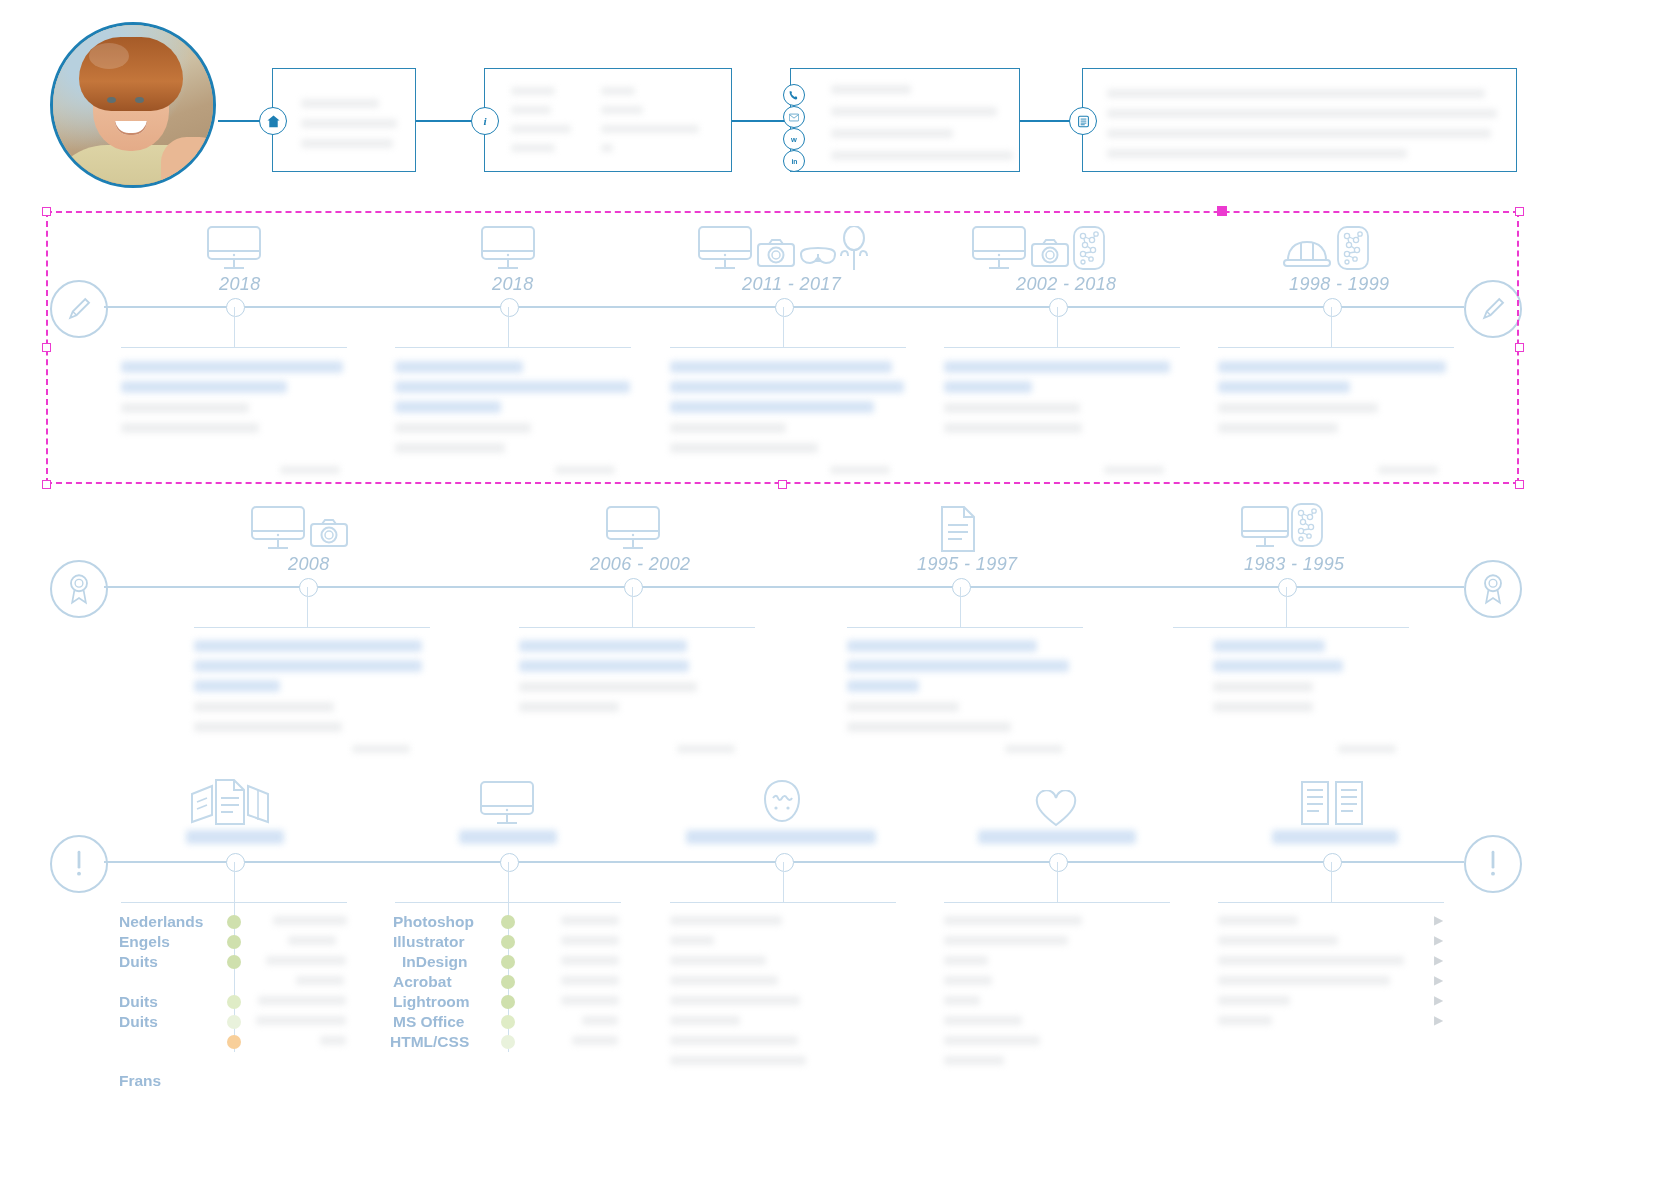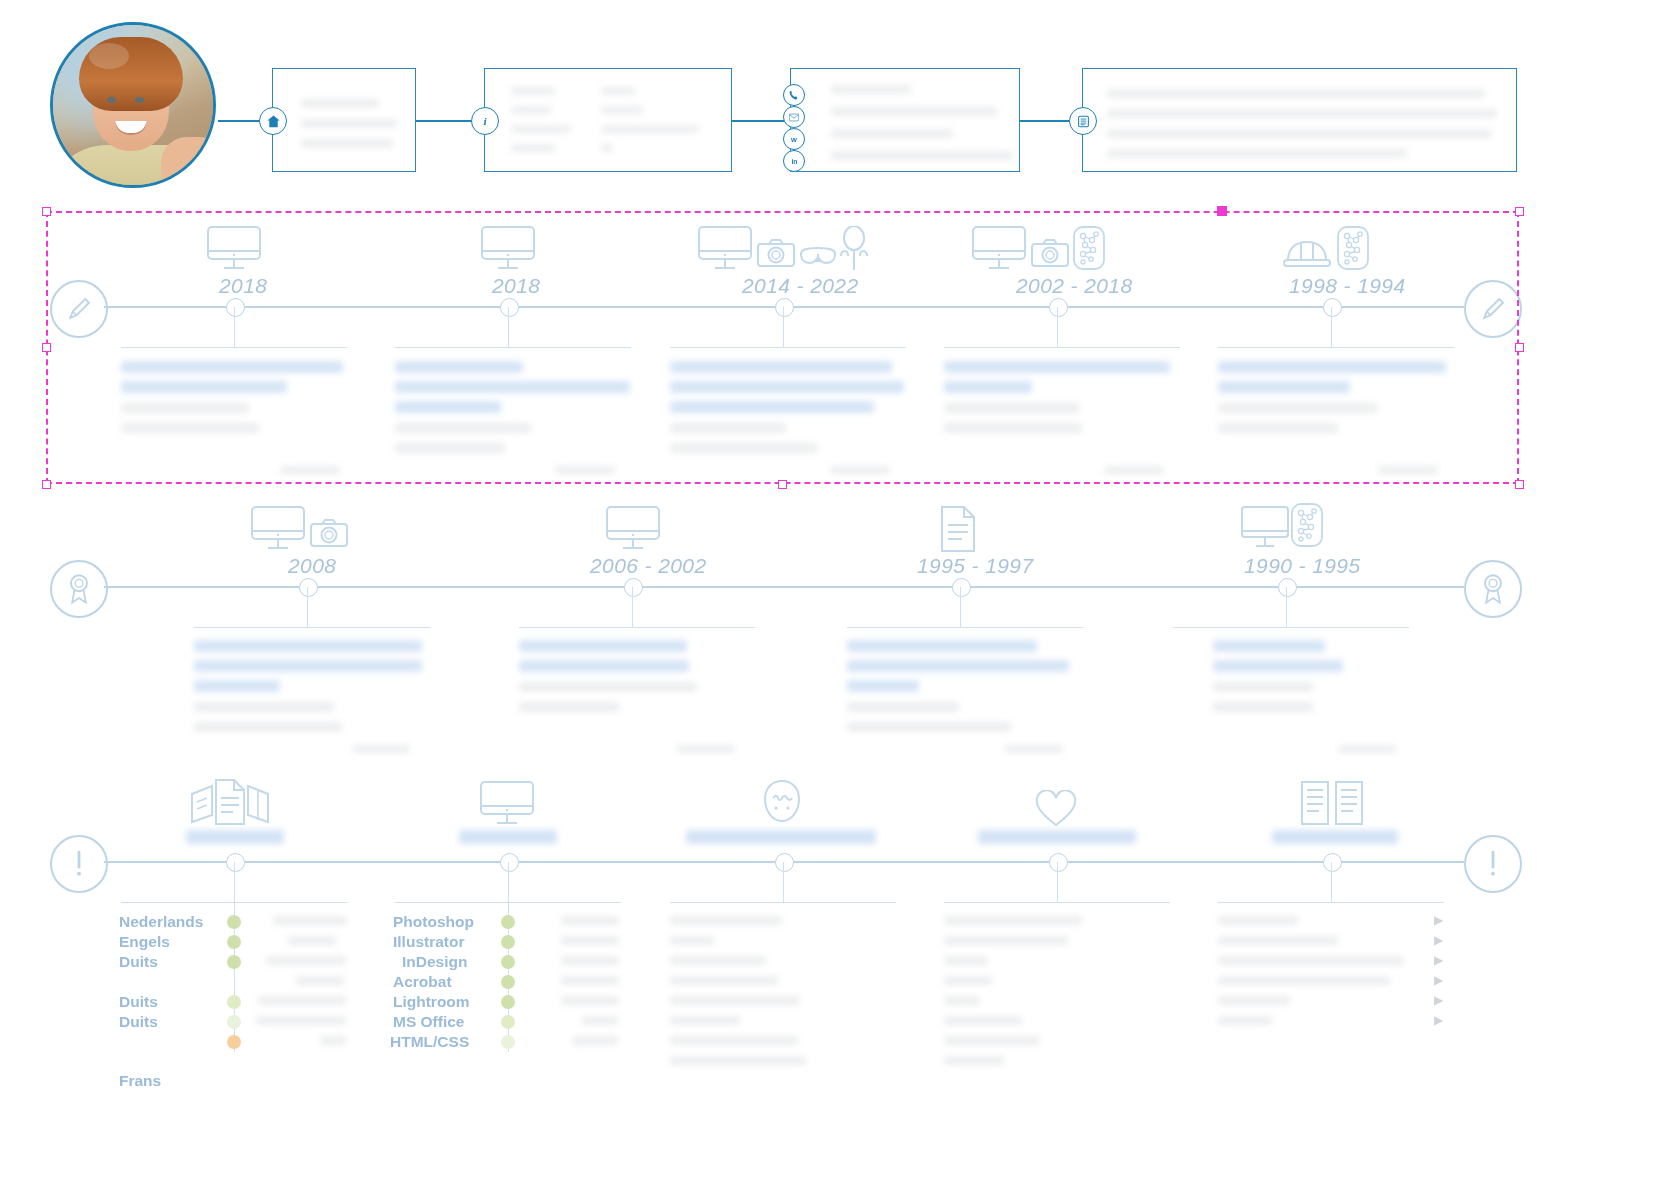--- a/index.html
+++ b/index.html
@@ -59,21 +59,21 @@
   .blur.g{background:var(--blur-grey);}
   .blur.b{background:var(--blur-blue);opacity:.85;}
 
   
   .rail{position:absolute;height:1.6px;background:var(--line);}
   .cap{position:absolute;width:54px;height:54px;border-radius:50%;border:2px solid var(--line);
     background:#fff;display:flex;align-items:center;justify-content:center;}
   .dot{position:absolute;width:17px;height:17px;border-radius:50%;background:#fff;border:1.7px solid var(--line);}
   .stem{position:absolute;width:1.4px;background:var(--line-soft);}
   .hrule{position:absolute;height:1.3px;background:var(--line-soft);}
-  .year{position:absolute;color:#a9c3d8;font-style:italic;font-size:21px;letter-spacing:.4px;
+  .year{position:absolute;color:#a9c3d8;font-style:italic;font-size:18px;letter-spacing:.4px;
         white-space:nowrap;}
   .ico{position:absolute;color:#c3d9ea;}
   .ico svg{display:block;}
 
   
   .sel{position:absolute;border:2px dashed var(--magenta);box-sizing:border-box;pointer-events:none;}
   .hnd{position:absolute;width:9px;height:9px;border:1.6px solid var(--magenta);background:#fff;box-sizing:border-box;}
   .hnd.fill{background:var(--magenta);width:10px;height:10px;border:none;}
 
   
@@ -251,21 +251,21 @@
       </svg>
   </div>
   <div class="ico" style="left:835px;top:226px;">
     <svg width="38" height="46" viewBox="0 0 38 46">
         <ellipse cx="19" cy="12" rx="10" ry="12" fill="none" stroke="#c3d9ea" stroke-width="2"></ellipse>
         <path d="M19 24v20" stroke="#c3d9ea" stroke-width="2"></path>
         <path d="M6 30c0-4 2-5 4-5s3 2 3 5" fill="none" stroke="#c3d9ea" stroke-width="2"></path>
         <path d="M32 30c0-4-2-5-4-5s-3 2-3 5" fill="none" stroke="#c3d9ea" stroke-width="2"></path>
       </svg>
   </div>
-  <div class="year" style="left:742px;top:274px;">2014 - 2022</div>
+  <div class="year" style="left:742px;top:274px;">2011 - 2017</div>
   <div class="dot" style="left:775px;top:298px;"></div>
   <div class="stem" style="left:783px;top:307px;height:40px;"></div>
   <div class="hrule" style="left:670px;top:347px;width:236px;"></div>
   <div class="blur b" style="left:670px;top:361px;width:222px;height:12px;"></div>
   <div class="blur b" style="left:670px;top:381px;width:234px;height:12px;"></div>
   <div class="blur b" style="left:670px;top:401px;width:204px;height:12px;"></div>
   <div class="blur g" style="left:670px;top:423px;width:116px;height:10px;"></div>
   <div class="blur g" style="left:670px;top:443px;width:148px;height:10px;"></div>
   <div class="blur g" style="left:830px;top:466px;width:60px;height:8px;"></div>
 
@@ -327,21 +327,21 @@
           <circle cx="24" cy="8" r="2.2"></circle>
           <circle cx="13" cy="19" r="2.6"></circle>
           <circle cx="21" cy="24" r="2.6"></circle>
           <circle cx="11" cy="28" r="2.6"></circle>
           <circle cx="19" cy="33" r="2.2"></circle>
           <circle cx="11" cy="36" r="2"></circle>
           <path d="M13 11l5 2M21 12l2-2M12 13l1 4M15 20l4 3M19 26l-6 1M13 30l5 2"></path>
         </g>
       </svg>
   </div>
-  <div class="year" style="left:1289px;top:274px;">1998 - 1994</div>
+  <div class="year" style="left:1289px;top:274px;">1998 - 1999</div>
   <div class="dot" style="left:1323px;top:298px;"></div>
   <div class="stem" style="left:1331px;top:307px;height:40px;"></div>
   <div class="hrule" style="left:1218px;top:347px;width:236px;"></div>
   <div class="blur b" style="left:1218px;top:361px;width:228px;height:12px;"></div>
   <div class="blur b" style="left:1218px;top:381px;width:132px;height:12px;"></div>
   <div class="blur g" style="left:1218px;top:403px;width:160px;height:10px;"></div>
   <div class="blur g" style="left:1218px;top:423px;width:120px;height:10px;"></div>
   <div class="blur g" style="left:1378px;top:466px;width:60px;height:8px;"></div>
 
   <div class="sel" style="left:46px;top:211px;width:1473px;height:273px;"></div>
@@ -449,21 +449,21 @@
           <circle cx="24" cy="8" r="2.2"></circle>
           <circle cx="13" cy="19" r="2.6"></circle>
           <circle cx="21" cy="24" r="2.6"></circle>
           <circle cx="11" cy="28" r="2.6"></circle>
           <circle cx="19" cy="33" r="2.2"></circle>
           <circle cx="11" cy="36" r="2"></circle>
           <path d="M13 11l5 2M21 12l2-2M12 13l1 4M15 20l4 3M19 26l-6 1M13 30l5 2"></path>
         </g>
       </svg>
   </div>
-  <div class="year" style="left:1244px;top:554px;">1990 - 1995</div>
+  <div class="year" style="left:1244px;top:554px;">1983 - 1995</div>
   <div class="dot" style="left:1278px;top:578px;"></div>
   <div class="stem" style="left:1286px;top:587px;height:40px;"></div>
   <div class="hrule" style="left:1173px;top:627px;width:236px;"></div>
   <div class="blur b" style="left:1213px;top:640px;width:112px;height:12px;"></div>
   <div class="blur b" style="left:1213px;top:660px;width:130px;height:12px;"></div>
   <div class="blur g" style="left:1213px;top:682px;width:100px;height:10px;"></div>
   <div class="blur g" style="left:1213px;top:702px;width:100px;height:10px;"></div>
   <div class="blur g" style="left:1338px;top:745px;width:58px;height:8px;"></div>
 
   <div class="cap" style="left:50px;top:835px;">

